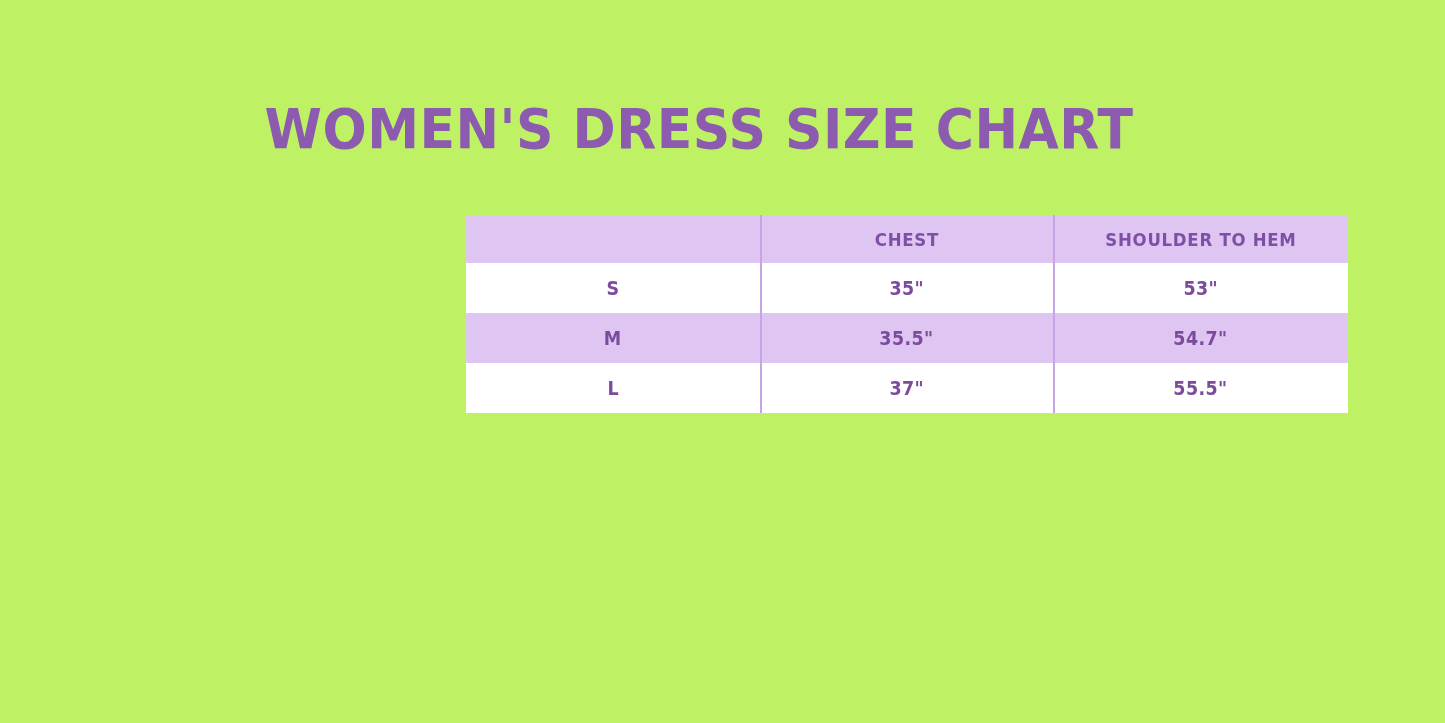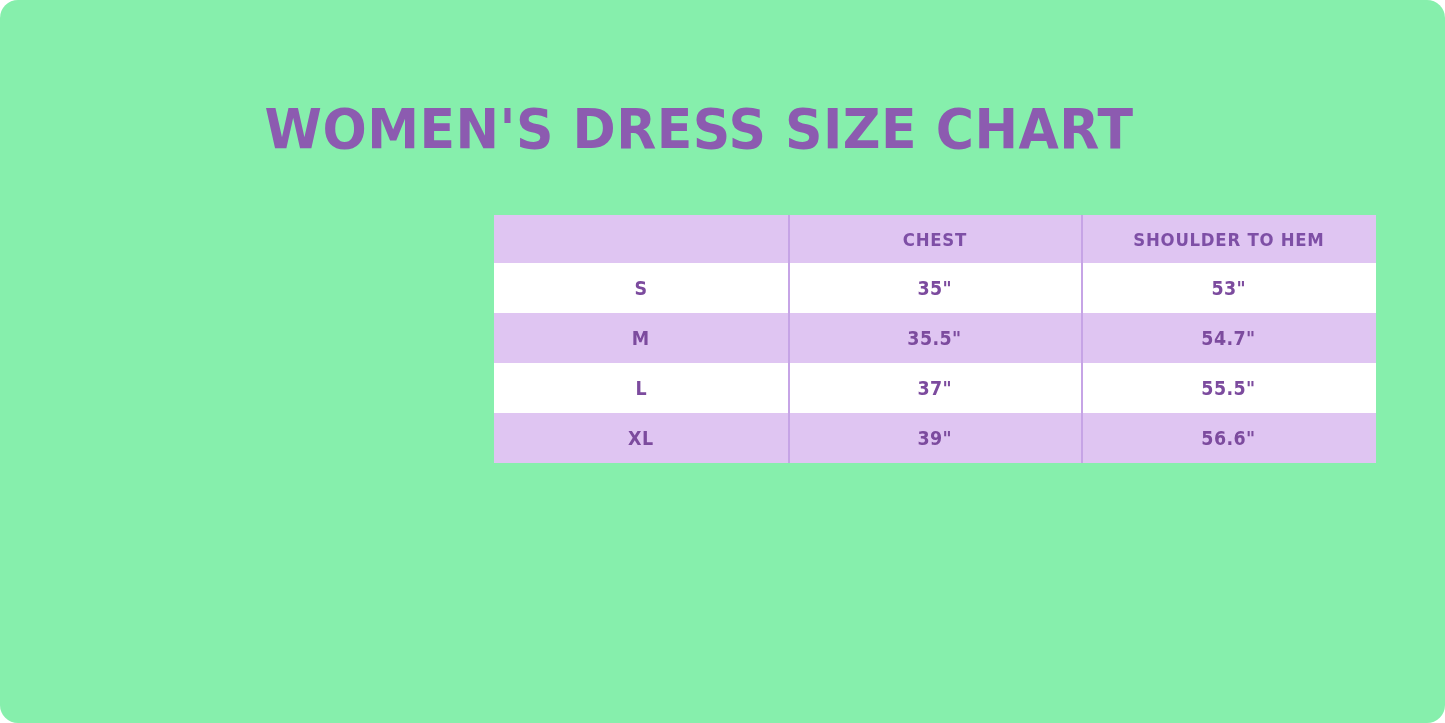--- a/index.html
+++ b/index.html
@@ -12,22 +12,21 @@
     width: 1445px;
     height: 723px;
     font-family: "Liberation Sans", sans-serif;
     position: relative;
     overflow: hidden;
   }
 
   .page {
     position: absolute;
     inset: 0;
-    background: #86efac;
-    border-radius: 18px;
+    background: #bef264;
   }
 
   
   .chart-title {
     position: absolute;
     left: 0;
     right: 0;
     top: 56px;
     text-align: center;
     font-family: "DejaVu Sans", sans-serif;
@@ -39,21 +38,21 @@
     transform: scaleX(0.93);
     transform-origin: 50% 50%;
     padding-left: 0;
     margin-left: -47px;
     white-space: nowrap;
   }
 
   
   .size-table-wrap {
     position: absolute;
-    left: 494px;
+    left: 466px;
     top: 215px;
     width: 882px;
   }
   table.size-table {
     border-collapse: collapse;
     width: 882px;
     table-layout: fixed;
   }
   table.size-table col.c1 { width: 294px; }
   table.size-table col.c2 { width: 293px; }
@@ -161,31 +160,20 @@
             <span class="cell-text">L</span>
           </td>
           <td class="sep-left">
             <span class="cell-text">37"</span>
           </td>
           <td class="sep-left">
             <span class="cell-text">55.5"</span>
           </td>
         </tr>
 
-        <tr class="row-even">
-          <td>
-            <span class="cell-text">XL</span>
-          </td>
-          <td class="sep-left">
-            <span class="cell-text">39"</span>
-          </td>
-          <td class="sep-left">
-            <span class="cell-text">56.6"</span>
-          </td>
-        </tr>
 
 
 
       </tbody>
     </table>
   </div>
 
 </div>
 
 </body></html>

